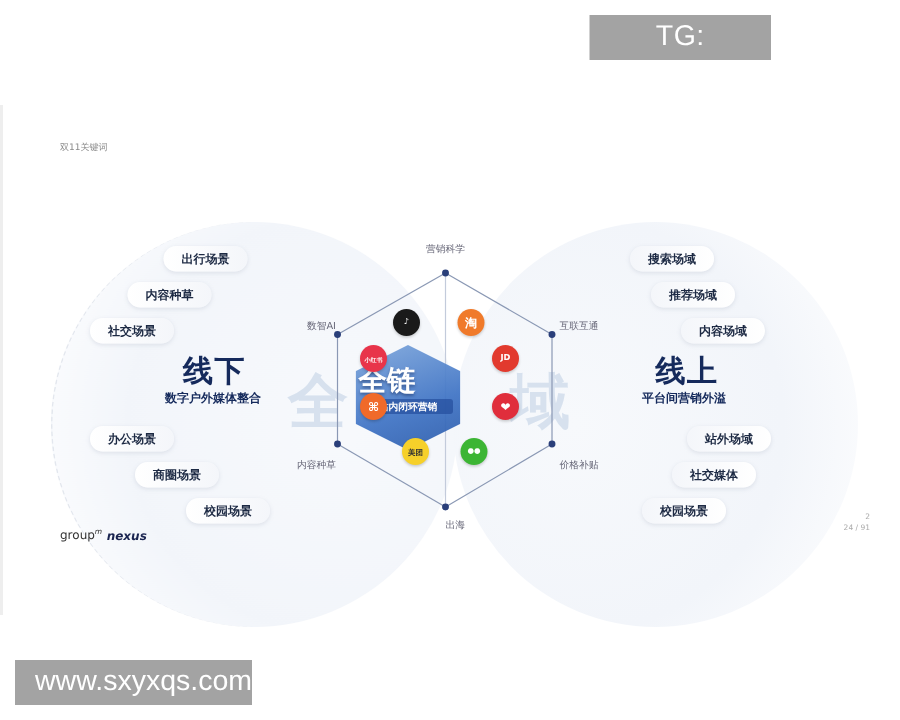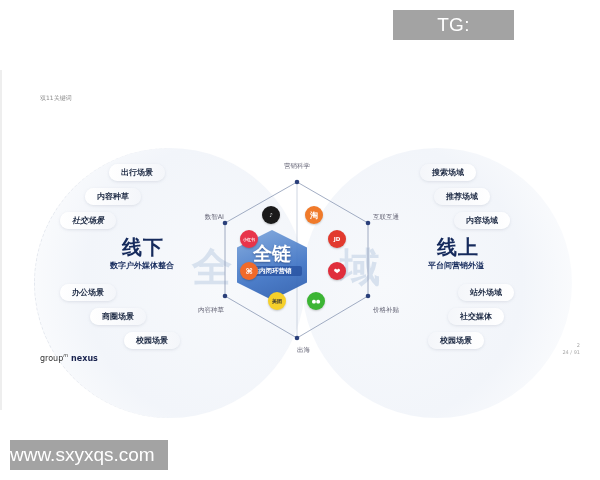--- a/index.html
+++ b/index.html
@@ -11,21 +11,21 @@
   .watermark-tg {
     position: absolute; left: 393px; top: 10px; width: 121px; height: 30px;
     background: #a3a3a3; color: #ffffff;
     font-family: "Liberation Sans", sans-serif; font-size: 19px;
     line-height: 30px; text-align: center; letter-spacing: 0.3px;
   }
   .watermark-site {
     position: absolute; left: 10px; top: 440px; width: 158px; height: 30px;
     background: #a3a3a3; color: #ffffff;
     font-family: "Liberation Sans", sans-serif; font-size: 19px;
-    line-height: 30px; text-align: left;
+    line-height: 30px; text-align: right;
   }
   .slide {
     position: absolute; left: 0; top: 70px; width: 600px; height: 340px;
     background: #ffffff;
     border-left: 2px solid #eeeeee;
     box-sizing: border-box;
   }
   .kicker {
     position: absolute; left: 38px; top: 24px;
     font-size: 6px; color: #8a8a8a;
@@ -78,33 +78,33 @@
     display: flex; align-items: center; justify-content: center;
     box-shadow: 0 1px 2px rgba(0,0,0,0.2);
   }
   .center-hex {
     position: absolute; left: 235px; top: 160px; width: 70px; height: 70px;
     background: linear-gradient(160deg, #7ea7dc 0%, #3d72c4 60%, #2a5aaa 100%);
     clip-path: polygon(50% 0%, 100% 25%, 100% 75%, 50% 100%, 0% 75%, 0% 25%);
     opacity: 0.92;
   }
   .center-title {
-    position: absolute; left: 237px; top: 171px; width: 66px; text-align: center;
+    position: absolute; left: 237px; top: 171px; width: 66px; text-align: left;
     font-size: 19px; font-weight: bold; color: #ffffff;
     text-shadow: 0 1px 2px rgba(20,40,90,0.5);
   }
   .center-sub {
     position: absolute; left: 240px; top: 196px; width: 60px; text-align: center;
     font-size: 6.5px; font-weight: bold; color: #ffffff;
     background: rgba(30,70,150,0.6); border-radius: 2px; line-height: 10px;
   }
   .logo {
     position: absolute; left: 38px; top: 282px; font-size: 8px; color: #333;
   }
-  .logo b { color: #1a2450; font-weight: 900; margin-left: 3px; }
+  .logo b { color: #1a2450; font-weight: 900; margin-left: 3px; font-style: italic; }
   .logo sup { font-size: 5px; font-style: italic; }
   .page-num {
     position: absolute; right: 20px; top: 272px; text-align: right;
     font-size: 5px; color: #aaa; line-height: 7px;
   }
   svg.net { position: absolute; left: 0; top: 0; }
 </style>
 </head>
 <body>
 
@@ -154,21 +154,21 @@
   <div class="app-icon" style="left:303px; top:136px; background:#f07a2a; font-size:8px;">淘</div>
   <div class="app-icon" style="left:238px; top:160px; background:#e8344a; font-size:4px;">小红书</div>
   <div class="app-icon" style="left:326px; top:160px; background:#e23a2e;">JD</div>
   <div class="app-icon" style="left:238px; top:192px; background:#f06a2a; font-size:8px;">⌘</div>
   <div class="app-icon" style="left:326px; top:192px; background:#e02e3c; font-size:8px;">❤</div>
   <div class="app-icon" style="left:266px; top:222px; background:#f6d02a; color:#333; font-size:5px;">美团</div>
   <div class="app-icon" style="left:305px; top:222px; background:#3cb534; font-size:5px;">●●</div>
 
   <div class="pill" style="left:107px; top:94px;">出行场景</div>
   <div class="pill" style="left:83px; top:118px;">内容种草</div>
-  <div class="pill" style="left:58px; top:142px;font-style:italic;">社交场景</div>
+  <div class="pill" style="left:58px; top:142px;">社交场景</div>
   <div class="big-label" style="left:120px; top:164px;">线下</div>
   <div class="sub-label" style="left:108px; top:190px;">数字户外媒体整合</div>
   <div class="pill" style="left:58px; top:214px;text-align:right;">办公场景</div>
   <div class="pill" style="left:88px; top:238px;">商圈场景</div>
   <div class="pill" style="left:122px; top:262px;">校园场景</div>
 
   <div class="pill right" style="left:418px; top:94px;">搜索场域</div>
   <div class="pill right" style="left:432px; top:118px;">推荐场域</div>
   <div class="pill right" style="left:452px; top:142px;">内容场域</div>
   <div class="big-label" style="left:435px; top:164px;">线上</div>

